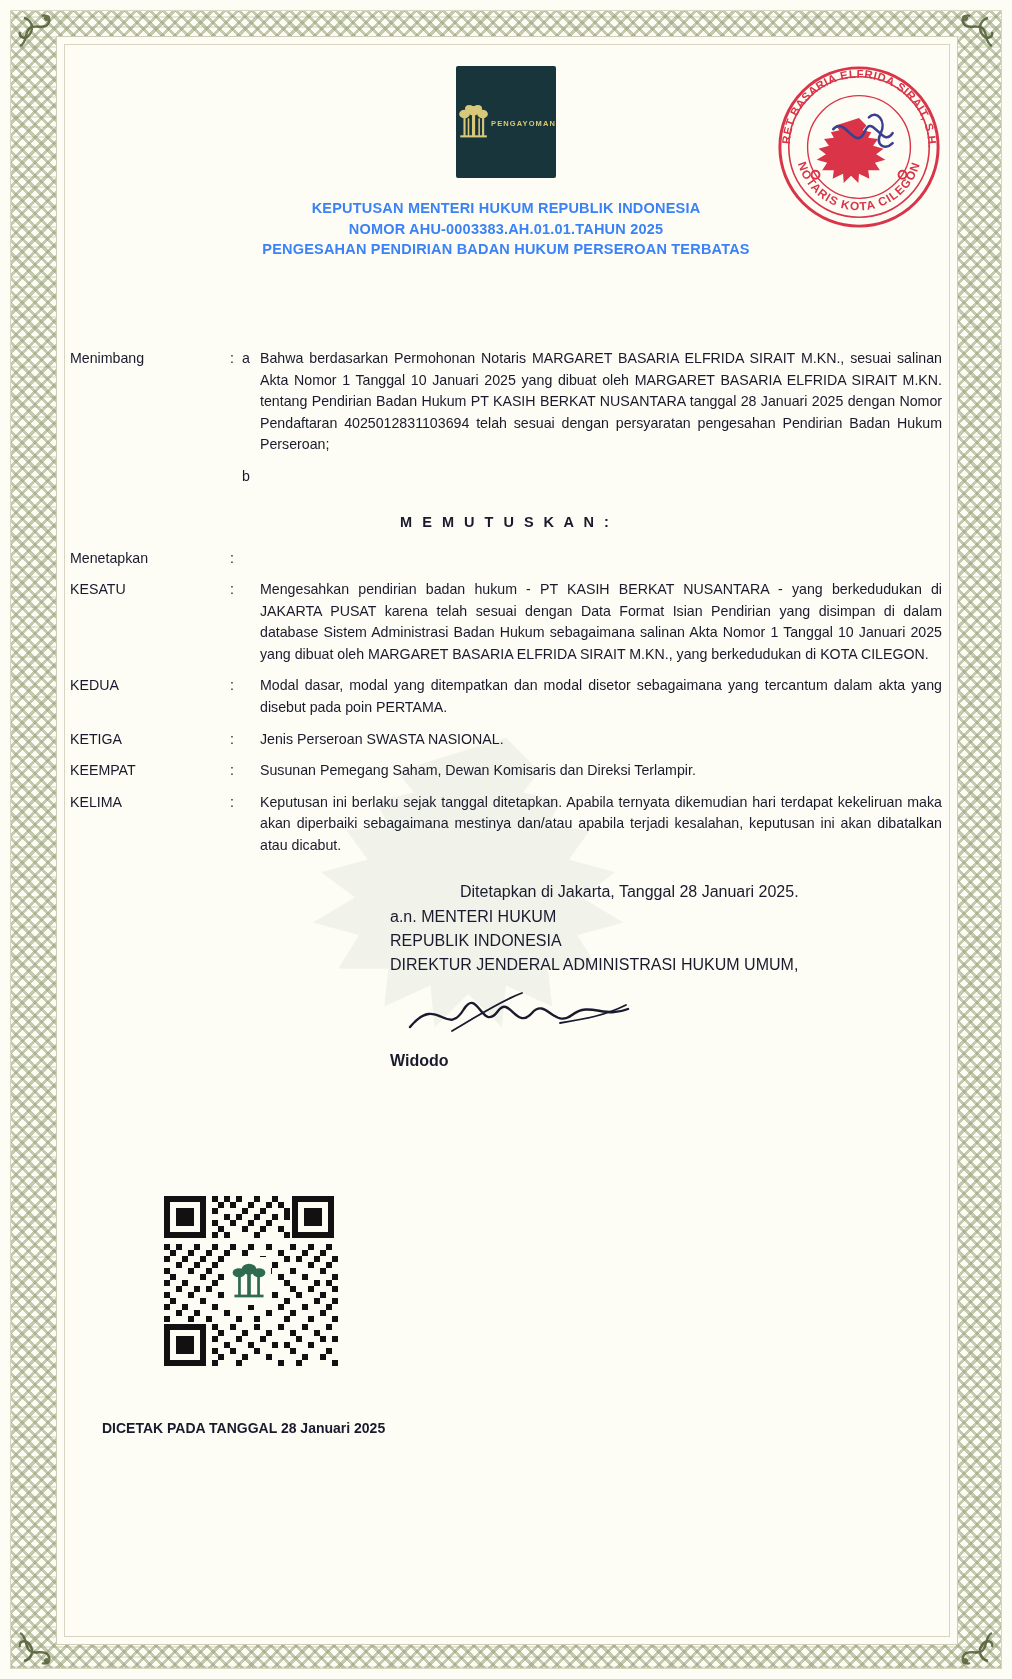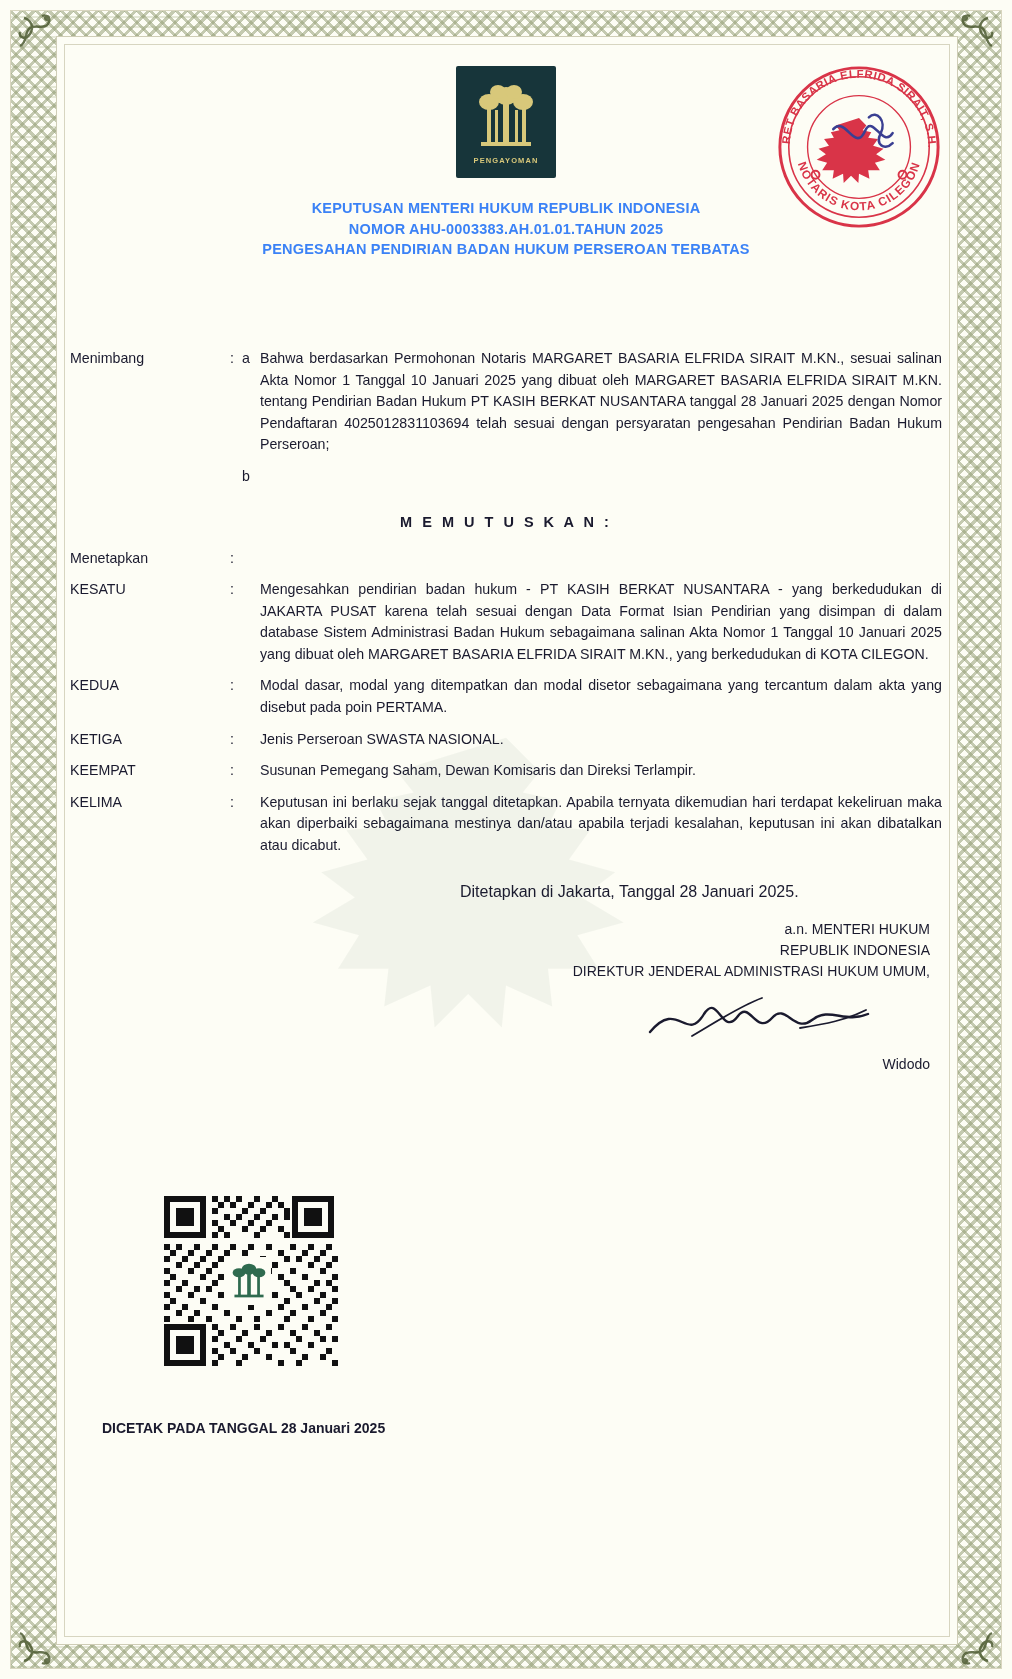--- a/index.html
+++ b/index.html
@@ -87,21 +87,21 @@
   .logo {
     position: absolute;
     left: 50%;
     transform: translateX(-50%);
     top: 16px;
     width: 100px;
     height: 112px;
     background: #17353a;
     border-radius: 2px;
     display: flex;
-    flex-direction: column;
+    flex-direction: row;
     align-items: center;
     justify-content: center;
   }
   .logo .tree { width: 66px; height: 74px; }
   .logo .cap {
     font-size: 7.5px;
     letter-spacing: 1.1px;
     color: #d8c87a;
     margin-top: 2px;
     font-weight: bold;
@@ -171,29 +171,28 @@
     margin: 24px 0 14px 0;
   }
 
   .ditetapkan {
     margin-top: 24px;
     padding-left: 390px;
     font-size: 16px;
   }
 
   .sign-block {
-    margin-top: 14px;
     padding-left: 320px;
-    text-align: right;
+    text-align: left;
     width: 540px;
-    font-size: 14px;
+    font-size: 16px;
     line-height: 1.5;
   }
   .sign-block .name {
-    font-weight: normal;
+    font-weight: bold;
     margin-top: 6px;
   }
   .signature {
     height: 64px;
     margin: 2px 0 0 0;
     position: relative;
   }
 
   .qr {
     position: absolute;

